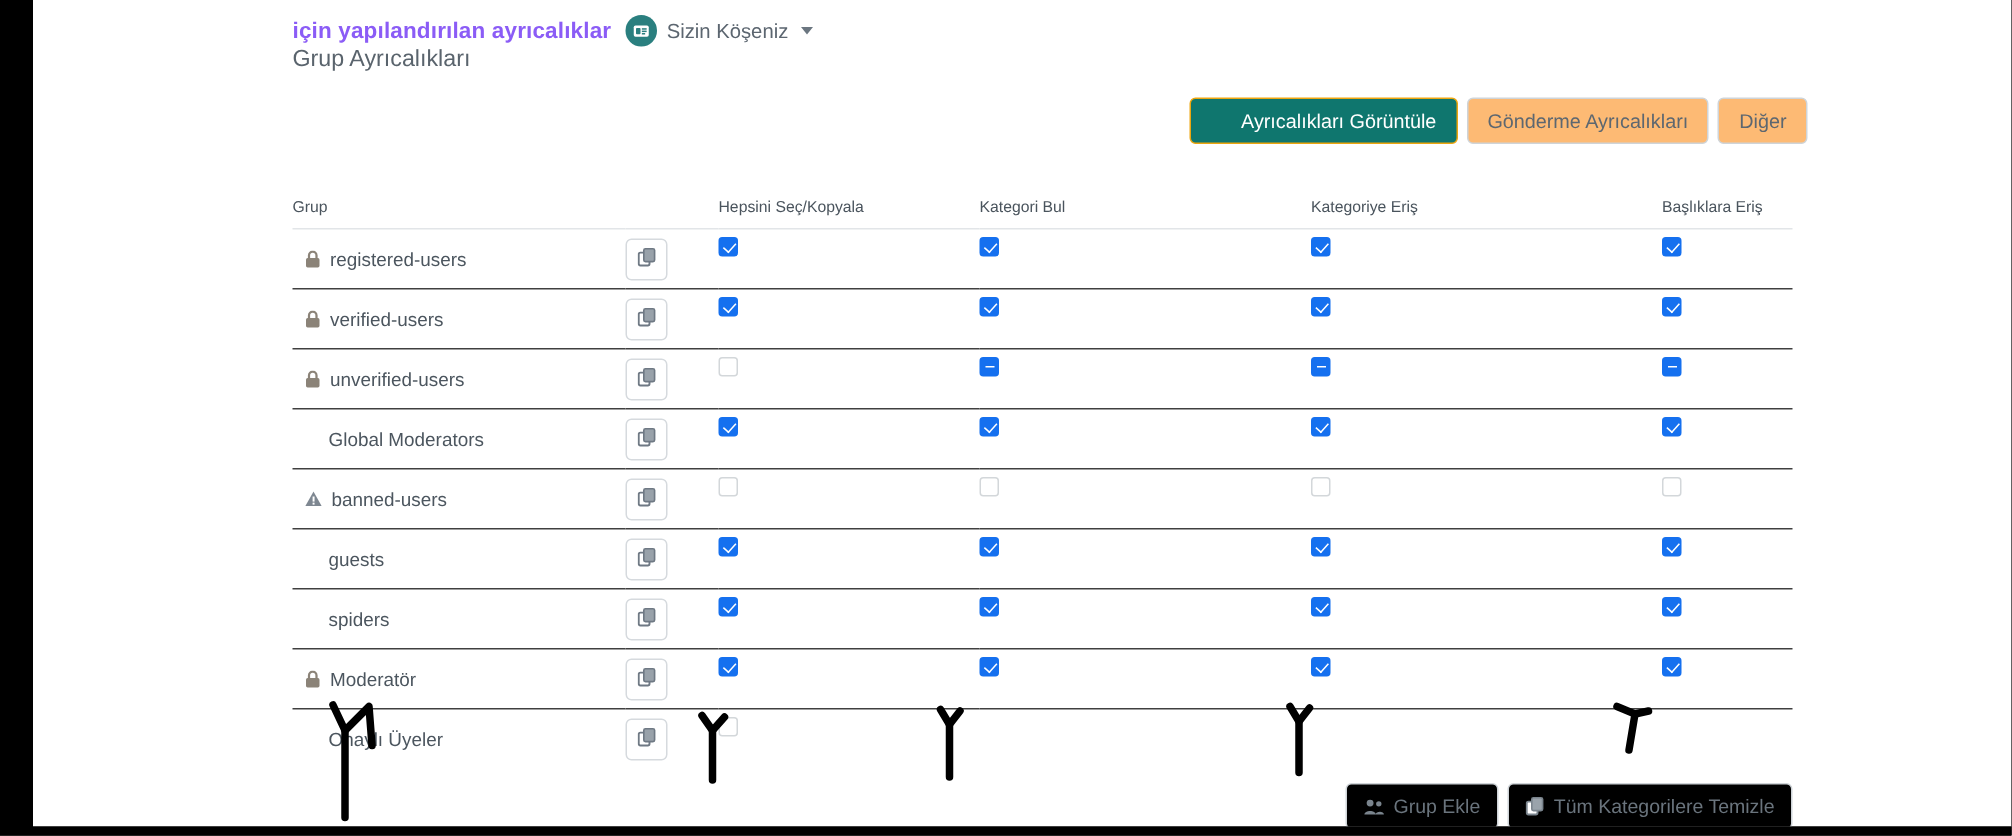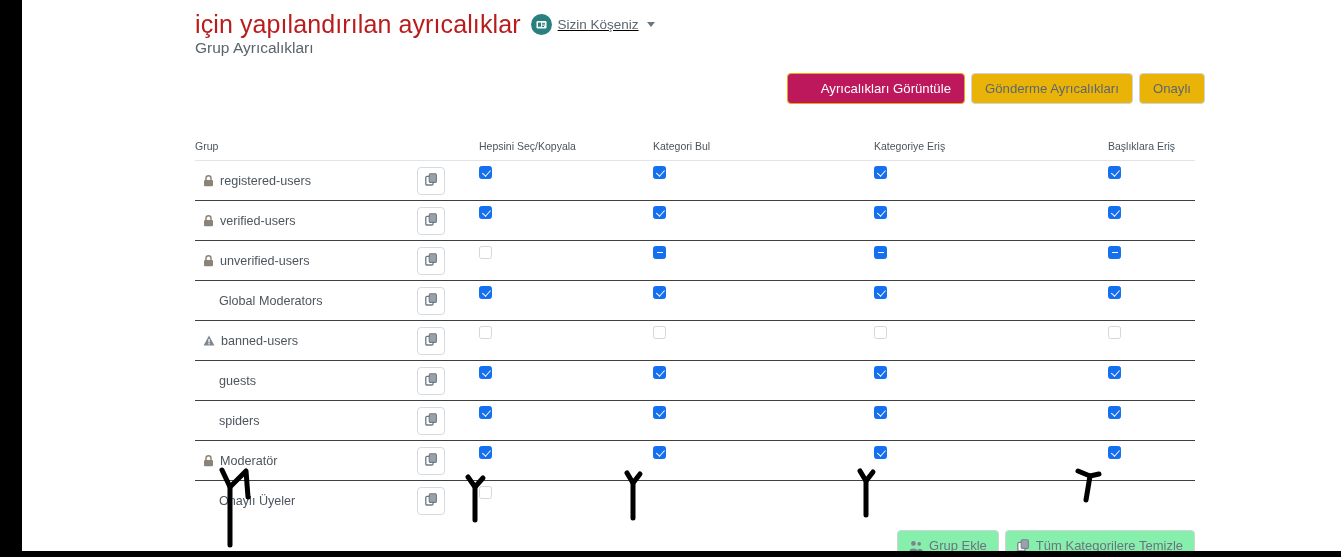--- a/index.html
+++ b/index.html
@@ -29,32 +29,31 @@
   }
 
   
   .page-head {
     display: flex;
     align-items: center;
     padding-top: 10px;
     gap: 10px;
   }
   .page-title {
-    font-size: 25px;
-    color: #b91c1c;
-    font-weight: 400;
+    font-size: 15px;
+    color: #8b5cf6;
+    font-weight: 700;
     letter-spacing: .1px;
     white-space: nowrap;
   }
   .cat-pill {
     display: inline-flex;
     align-items: center;
     gap: 6px;
     cursor: pointer;
-    text-decoration: underline;
   }
   .cat-badge {
     width: 21px; height: 21px;
     border-radius: 50%;
     background: #2a7f7f;
     display: inline-flex;
     align-items: center;
     justify-content: center;
     flex: 0 0 auto;
   }
@@ -85,27 +84,27 @@
     gap: 6px;
     margin-top: 16px;
   }
   .btn {
     font-family: "Liberation Sans", sans-serif;
     font-size: 13.2px;
     line-height: 1;
     padding: 8px 13px;
     border: 1px solid #cfd4d8;
     border-radius: 4px;
-    background: #eab308;
+    background: #fdba74;
     color: #5d6770;
     cursor: pointer;
     white-space: nowrap;
   }
   .btn.active {
-    background: #be185d;
+    background: #0f766e;
     border-color: #eda60f;
     color: #fff;
     padding-left: 33px;
   }
 
   
   table.priv {
     margin-top: 32px;
     width: 1000px;
     border-collapse: collapse;
@@ -206,21 +205,21 @@
     margin-top: 10px;
     padding-right: 10px;
   }
   .abtn {
     font-family: "Liberation Sans", sans-serif;
     font-size: 13px;
     line-height: 1;
     padding: 8px 11px;
     border: 1px solid #cfd4d8;
     border-radius: 4px;
-    background: #86efac;
+    background: #000000;
     color: #6a747d;
     cursor: pointer;
     white-space: nowrap;
     display: inline-flex;
     align-items: center;
     gap: 6px;
   }
   .abtn svg { display: block; flex: 0 0 auto; }
 
   
@@ -259,21 +258,21 @@
           <span class="cat-name">Sizin Köşeniz</span>
           <span class="caret"></span>
         </div>
       </div>
 
       <div class="subtitle">Grup Ayrıcalıkları</div>
 
       <div class="btn-row">
         <button class="btn active">Ayrıcalıkları Görüntüle</button>
         <button class="btn">Gönderme Ayrıcalıkları</button>
-        <button class="btn">Onaylı</button>
+        <button class="btn">Diğer</button>
       </div>
 
       <table class="priv">
         <colgroup>
           <col class="c-group">
             <col class="c-copy">
             <col class="c-p1">
             <col class="c-p2">
             <col class="c-p3">
             <col class="c-p4">

